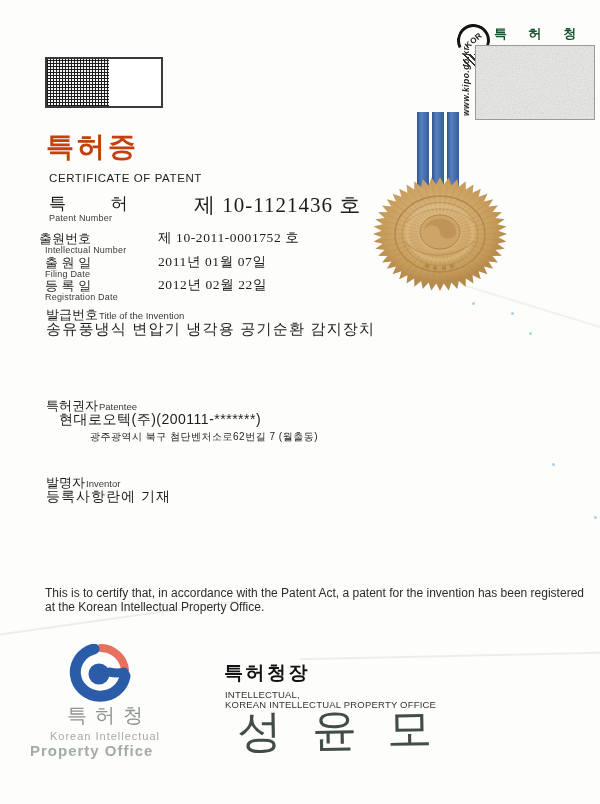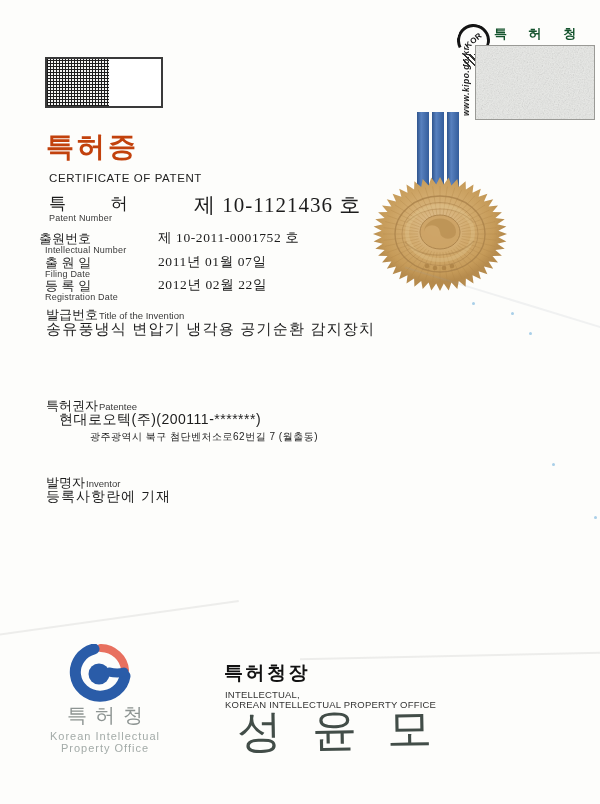--- a/index.html
+++ b/index.html
@@ -54,21 +54,21 @@
   .issue-date{left:224px;top:630px;font-size:14px;font-family:"Liberation Serif","DejaVu Serif",serif;letter-spacing:1px;}
   .comm-kr{left:224px;top:660px;font-size:19px;font-weight:900;letter-spacing:2.5px;color:#121212;}
   .comm-en1{left:225px;top:689px;font-size:9.5px;color:#333;letter-spacing:.2px;}
   .comm-en2{left:225px;top:699px;font-size:9.5px;color:#333;letter-spacing:.2px;}
   .signature{left:237px;top:700px;font-size:45px;color:#424d48;letter-spacing:30px;white-space:nowrap;
     transform:rotate(-1deg);font-family:"DejaVu Serif","Liberation Serif",serif;}
   
   .logo-swirl{left:66px;top:644px;width:66px;height:58px;}
   .logo-kr{left:40px;top:702px;width:130px;text-align:center;font-size:20px;letter-spacing:8px;color:#8d9492;font-weight:500;text-indent:8px;}
   .logo-en1{left:30px;top:730px;width:150px;text-align:center;font-size:11px;color:#a3aba8;letter-spacing:1px;}
-  .logo-en2{left:30px;top:742px;width:150px;text-align:center;font-size:11px;color:#a3aba8;letter-spacing:1px;}
+  .logo-en2{left:30px;top:742px;width:150px;text-align:left;font-size:15px;color:#a3aba8;letter-spacing:1px;font-weight:bold;}
   
   .streak{position:absolute;background:rgba(140,140,140,.14);}
   .s1{left:300px;top:655px;width:300px;height:2px;transform:rotate(-1.2deg);background:rgba(120,120,120,.12);}
   .s2{left:-20px;top:618px;width:260px;height:1.5px;transform:rotate(-8deg);}
   .s3{left:400px;top:300px;width:230px;height:2px;transform:rotate(17deg);background:rgba(150,160,170,.12);}
   .speck{position:absolute;width:3px;height:3px;border-radius:50%;background:#a9cfe8;}
 </style>
 </head>
 <body>
 
@@ -203,20 +203,21 @@
     <span class="kr">특허권자</span><span class="en">Patentee</span>
   </div>
   <div class="abs patentee-name">현대로오텍(주)(200111-*******)</div>
   <div class="abs patentee-addr">광주광역시 북구 첨단벤처소로62번길 7 (월출동)</div>
 
   <div class="abs inline-label" style="left:46px;top:473px;">
     <span class="kr">발명자</span><span class="en">Inventor</span>
   </div>
   <div class="abs inventor-value">등록사항란에 기재</div>
 
+  <div class="abs stmt-en">This is to certify that, in accordance with the Patent Act, a patent for the invention has been registered at the Korean Intellectual Property Office.</div>
 
   <div class="abs comm-kr">특허청장</div>
   <div class="abs comm-en1">INTELLECTUAL,</div>
   <div class="abs comm-en2">KOREAN INTELLECTUAL PROPERTY OFFICE</div>
   <div class="abs signature">성윤모</div>
 
   <div class="abs logo-swirl">
     <svg viewBox="0 0 66 58" width="66" height="58">
       <path d="M 35 4 A 25 24 0 0 1 59 26" fill="none" stroke="var(--logo_red,#e8705f)" stroke-width="8" stroke-linecap="round"></path>
       <path d="M 59 32 A 25 24 0 1 1 28 5" fill="none" stroke="var(--logo_blue,#2a5ca8)" stroke-width="11" stroke-linecap="round"></path>

